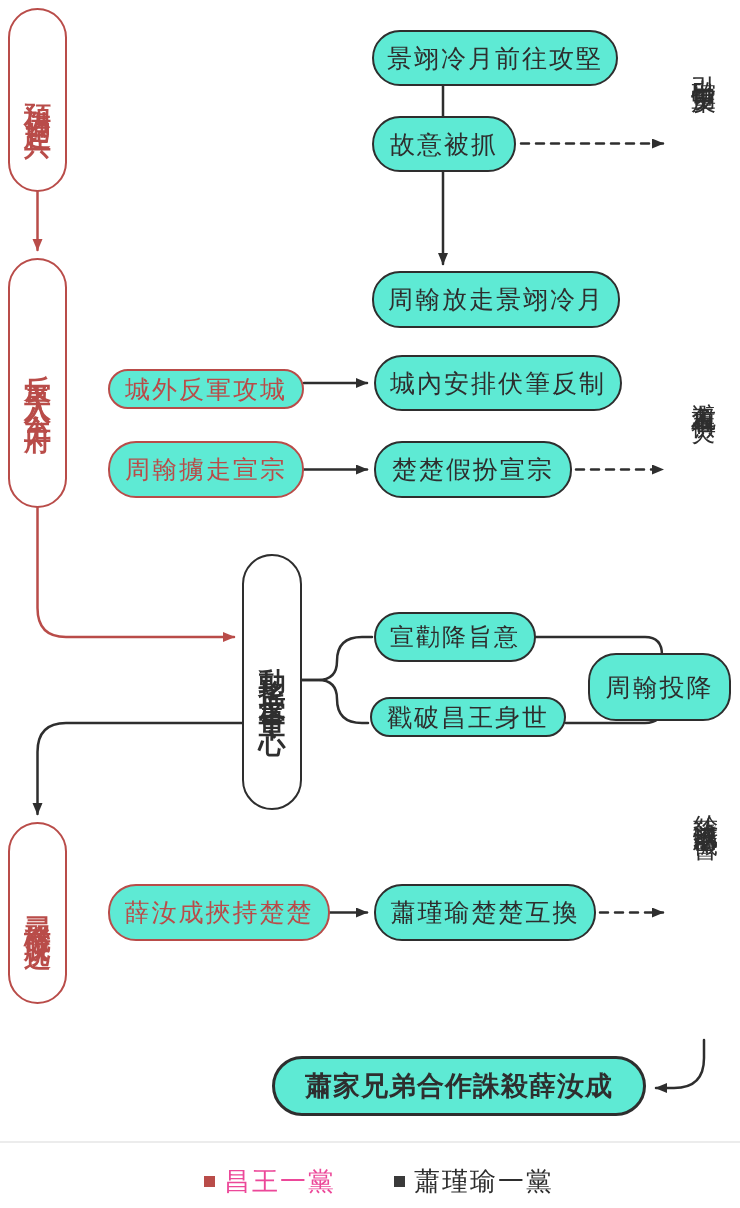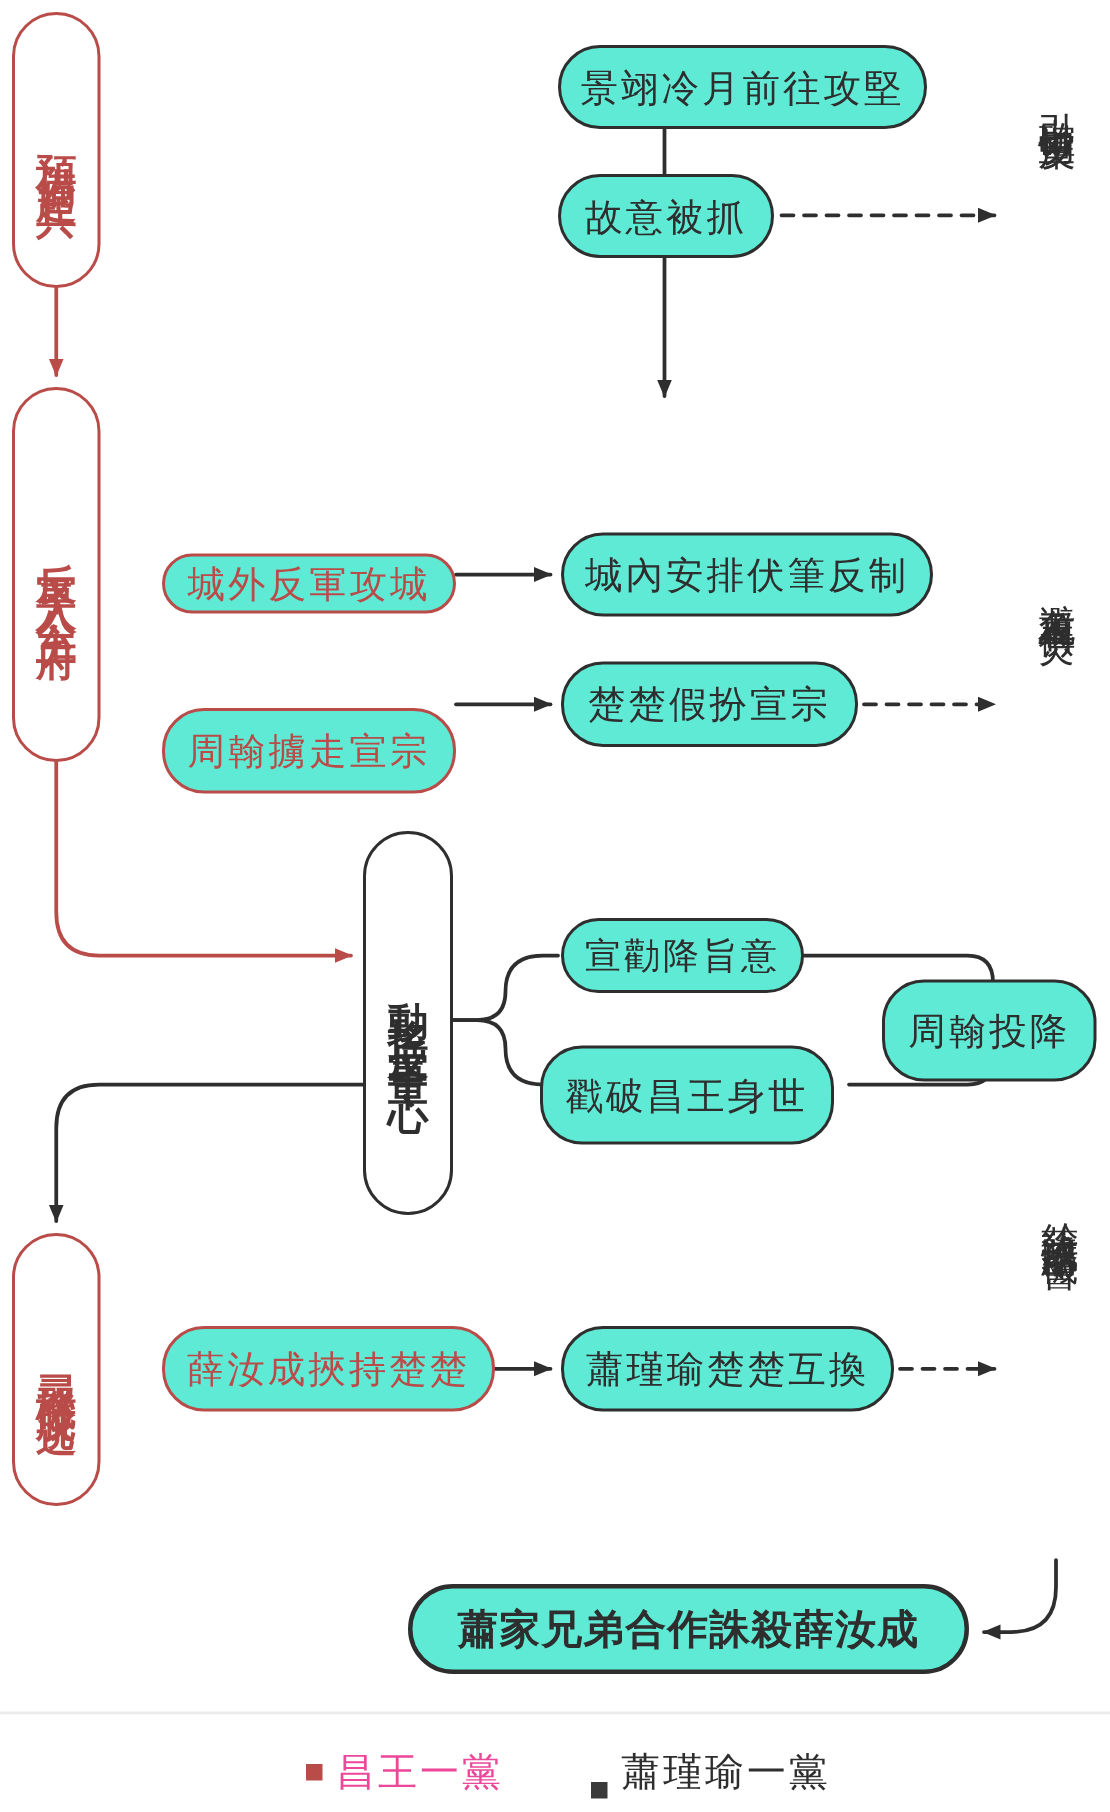--- a/index.html
+++ b/index.html
@@ -86,44 +86,45 @@
   </svg>
 
   <div class="pill" style="left:8px;top:8px;width:59px;height:184px;">預備起兵</div>
   <div class="pill" style="left:8px;top:258px;width:59px;height:250px;letter-spacing:10px;">反軍入公主府</div>
   <div class="pill" style="left:8px;top:822px;width:59px;height:182px;">尋機脫逃</div>
 
   <div class="pill dark" style="left:242px;top:554px;width:60px;height:256px;">動搖反軍軍心</div>
 
   <div class="box" style="left:372px;top:30px;width:246px;height:56px;">景翊冷月前往攻堅</div>
   <div class="box" style="left:372px;top:116px;width:144px;height:56px;">故意被抓</div>
+  <div class="box" style="left:372px;top:271px;width:248px;height:57px;">周翰放走景翊冷月</div>
 
   <div class="box red" style="left:108px;top:369px;width:196px;height:40px;">城外反軍攻城</div>
   <div class="box" style="left:374px;top:355px;width:248px;height:56px;text-align:right;">城內安排伏筆反制</div>
-  <div class="box red" style="left:108px;top:441px;width:196px;height:57px;margin-top:31px;">周翰擄走宣宗</div>
+  <div class="box red" style="left:108px;top:441px;width:196px;height:57px;">周翰擄走宣宗</div>
   <div class="box" style="left:374px;top:441px;width:198px;height:57px;">楚楚假扮宣宗</div>
 
   <div class="box" style="left:374px;top:612px;width:162px;height:50px;border-radius:25px;font-size:24px;">宣勸降旨意</div>
-  <div class="box" style="left:360px;top:697px;width:196px;height:66px;">戳破昌王身世</div>
+  <div class="box" style="left:370px;top:697px;width:196px;height:40px;">戳破昌王身世</div>
   <div class="box" style="left:588px;top:653px;width:143px;height:68px;">周翰投降</div>
 
   <div class="box red" style="left:108px;top:884px;width:222px;height:57px;">薛汝成挾持楚楚</div>
   <div class="box" style="left:374px;top:884px;width:222px;height:57px;">蕭瑾瑜楚楚互換</div>
 
   <div class="box finale" style="left:272px;top:1056px;width:374px;height:60px;">蕭家兄弟合作誅殺薛汝成</div>
 
   <div class="vnote" style="left:688px;top:56px;height:172px;">引出確切反軍</div>
   <div class="vnote" style="left:688px;top:383px;height:172px;">避免玉石俱焚</div>
   <div class="vnote" style="left:690px;top:794px;height:236px;">給薛汝成活命機會</div>
 
   <div class="divider"></div>
   <div class="legend">
     <div class="legend-item red" style="left:204px;top:4px;">
       <span class="swatch"></span>
       <span>昌王一黨</span>
     </div>
-    <div class="legend-item dark" style="left:394px;top:4px;align-items:flex-end;">
+    <div class="legend-item dark" style="left:394px;top:4px;">
       <span class="swatch"></span>
       <span>蕭瑾瑜一黨</span>
     </div>
   </div>
 
 </div>
 
 </body></html>

